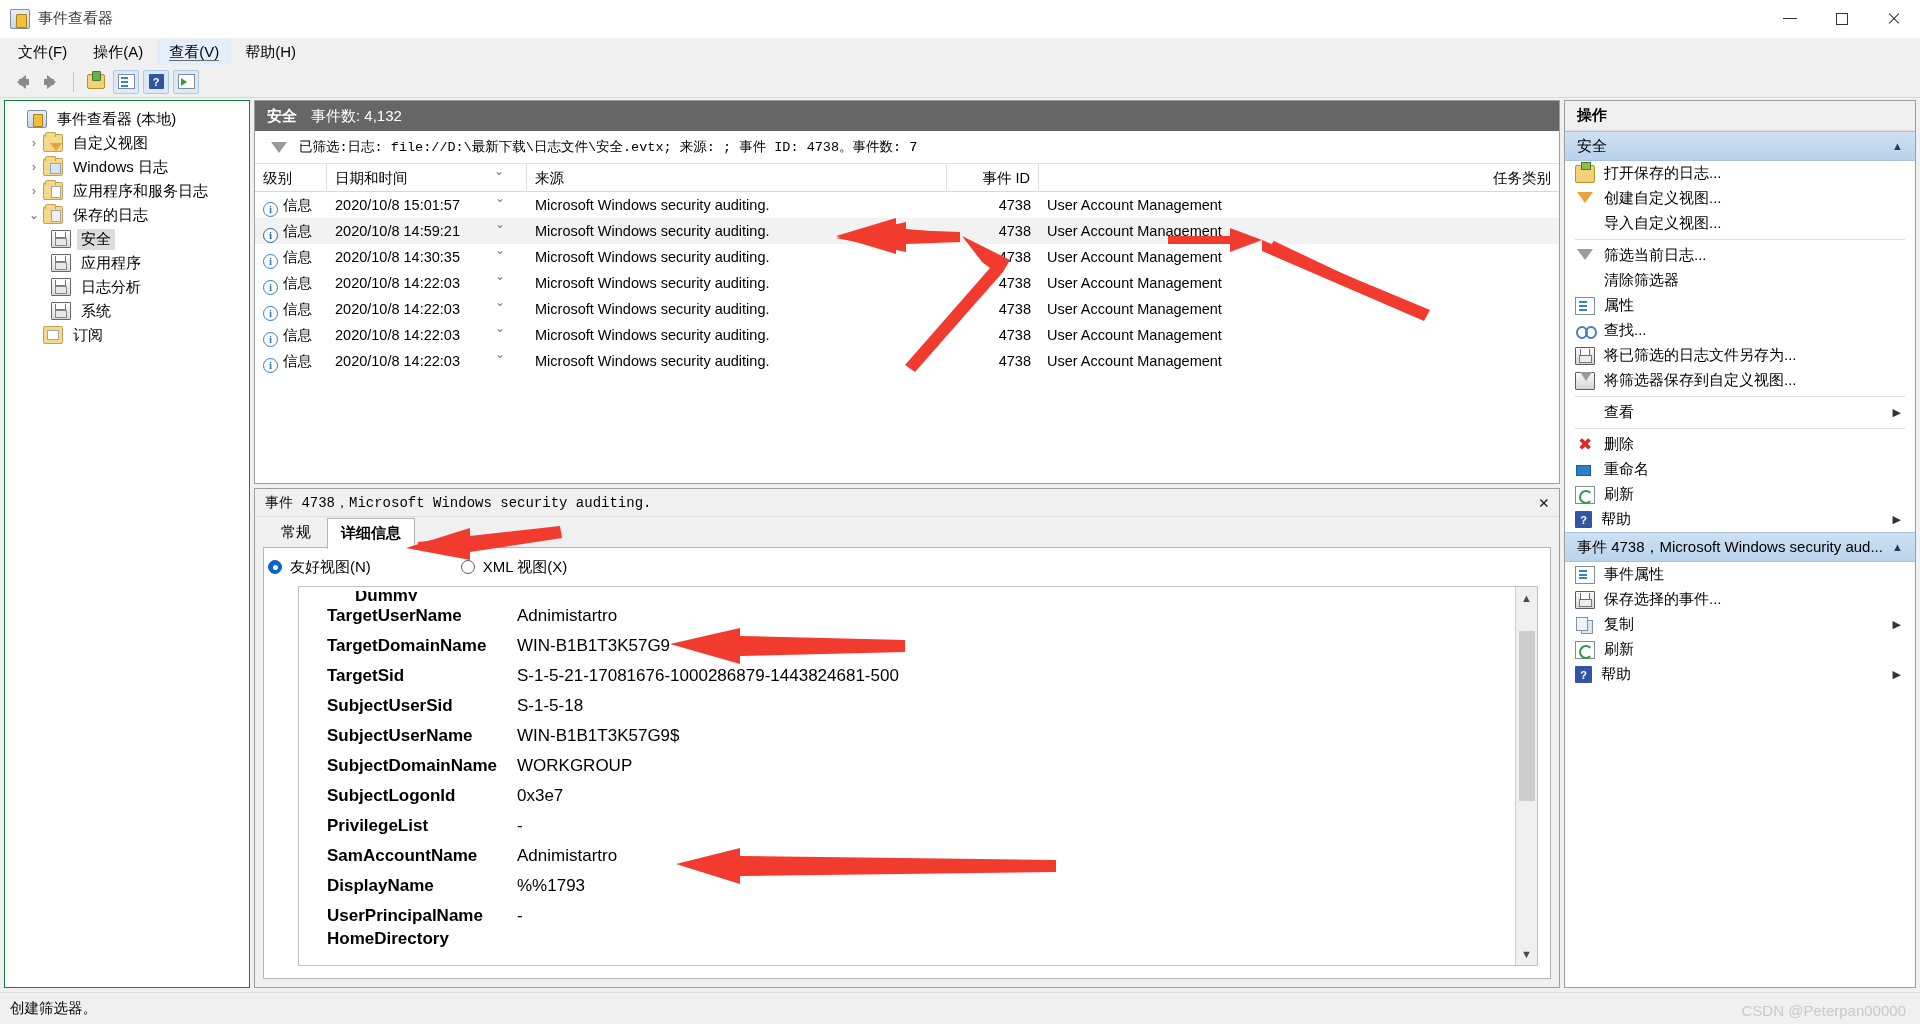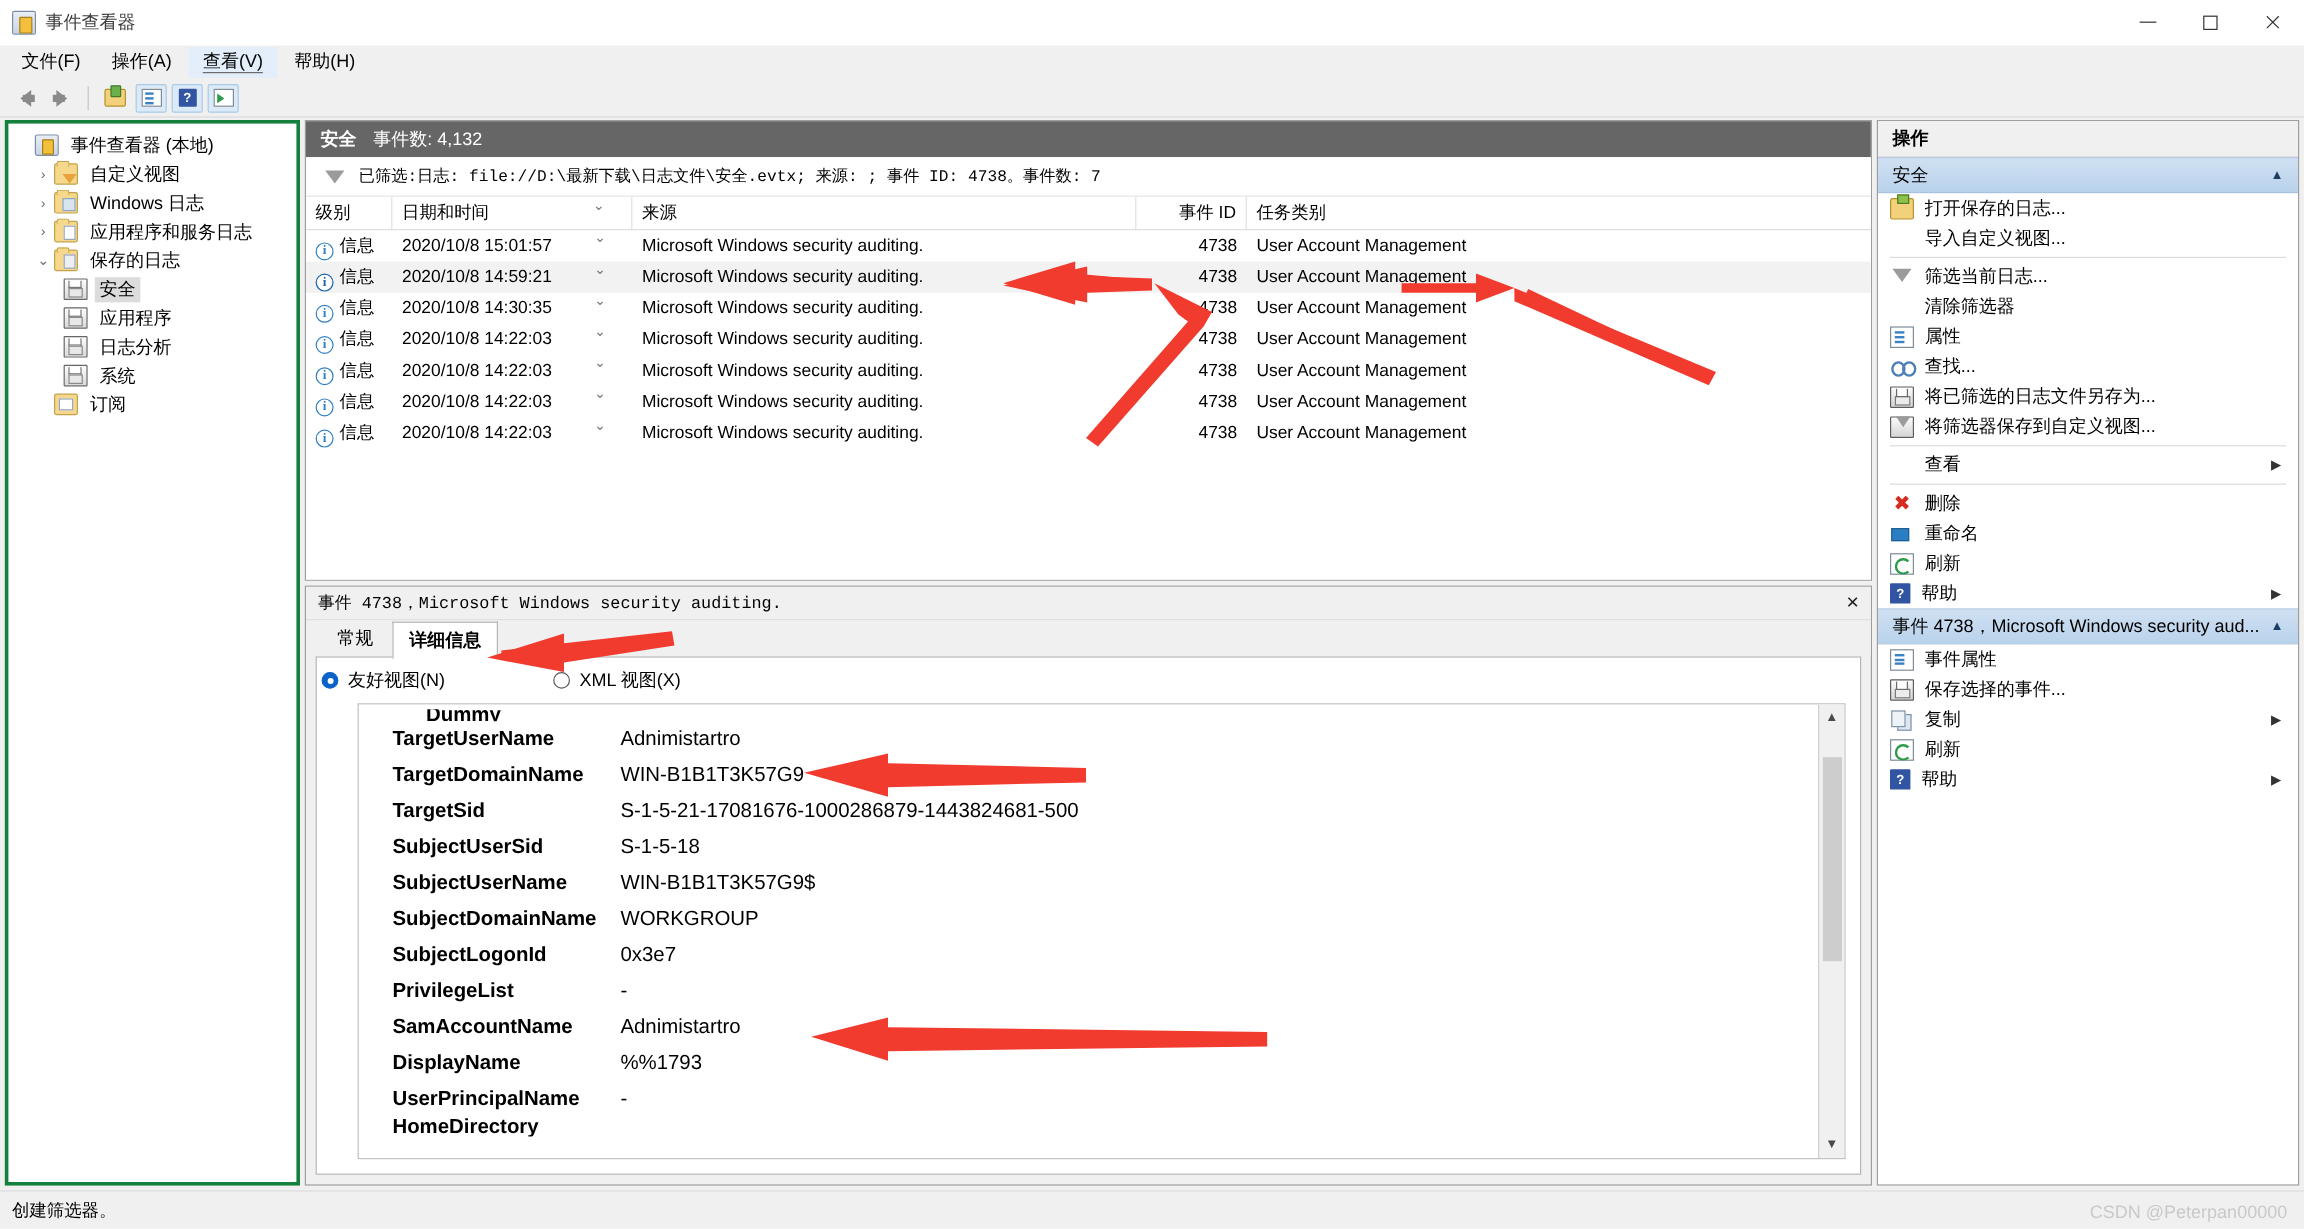--- a/index.html
+++ b/index.html
@@ -78,21 +78,21 @@
   .ico-help { width:15px; height:15px; background:#3154a3; color:#fff; font-size:11px; font-weight:bold;
               display:flex;align-items:center;justify-content:center;border-radius:1px;}
   .ico-run { width:17px; height:15px; background:#fff; border:1px solid #7f8c9a; position:relative;}
   .ico-run::after{content:"";position:absolute;left:2px;top:3px;border-top:4px solid transparent;border-bottom:4px solid transparent;border-left:6px solid #2e9b4a;}
 
   
   .panes { position: absolute; left:0; top:98px; right:0; bottom:32px; display: flex; padding: 2px 4px 4px 4px; gap: 4px; }
 
   
   .tree-pane {
-    width: 246px; background:#fff; border:3px solid #15803d; overflow:hidden; flex:none;
+    width: 246px; background:#fff; border:1px solid #15803d; overflow:hidden; flex:none;
     padding: 6px 4px;
   }
   .tnode { display:flex; align-items:center; height:24px; font-size:15px; white-space:nowrap; }
   .tnode .twist {
     width:18px; text-align:center; color:#6d6d6d; font-size:12px; flex:none;
   }
   .tnode .tico { width:20px; height:18px; margin-right:6px; flex:none; position:relative; }
   .folder { background:#f5d88b; border:1px solid #c3a24b; border-radius:2px; }
   .folder::before{content:"";position:absolute;left:1px;top:-3px;width:9px;height:4px;background:#f5d88b;border:1px solid #c3a24b;border-bottom:none;border-radius:2px 2px 0 0;}
   .folder.v2::after{content:"";position:absolute;right:1px;bottom:1px;width:9px;height:9px;background:#d8e4f0;border:1px solid #8ea6bf;}
@@ -132,21 +132,21 @@
   .filter-funnel {
     width:0;height:0;border-left:8px solid transparent;border-right:8px solid transparent;
     border-top:11px solid #9b9b9b; flex:none; margin-left:6px;
   }
   .filter-text { font-family:"Liberation Mono","DejaVu Sans Mono",monospace; font-size:13.5px; color:#000; white-space:nowrap; }
   .grid-head {
     display:flex; height:28px; align-items:center; font-size:14.5px; background:#fff;
     border-bottom:1px solid #d6d6d6;
   }
   .grid-head > div { padding:0 8px; border-right:1px solid #e0e0e0; height:28px; line-height:28px; overflow:hidden;}
-  .grid-head > div:last-child { border-right:none; }
+  .grid-head > div:last-child { border-right:none;text-align:right; }
   .col-level { width:72px; position:relative; }
   .col-date  { width:200px; position:relative;}
   .col-date::after{content:"⌄"; position:absolute; right:22px; top:-7px; color:#7a7a7a; font-size:12px;}
   .col-src   { width:420px; }
   .col-eid   { width:92px; text-align:right; }
   .col-task  { flex:1 1 auto; }
   .grid-body { flex:1 1 auto; overflow:hidden; background:#fff; }
   .grow { display:flex; height:26px; align-items:center; font-size:14.5px; }
   .grow.sel { background:#f2f2f2; }
   .grow > div { padding:0 8px; height:26px; line-height:26px; overflow:hidden; white-space:nowrap; }
@@ -520,20 +520,24 @@
       <div class="ap-group">
         <span>安全</span>
         <span class="gcaret">▲</span>
       </div>
 
       <div class="ap-item">
         <span class="apico i-openlog"></span>
         <span class="label">打开保存的日志...</span>
       </div>
       <div class="ap-item">
+        <span class="apico i-funnel"></span>
+        <span class="label">创建自定义视图...</span>
+      </div>
+      <div class="ap-item">
         <span class="apico i-blank"></span>
         <span class="label">导入自定义视图...</span>
       </div>
       <div class="ap-sep"></div>
       <div class="ap-item">
         <span class="apico i-funnel gray"></span>
         <span class="label">筛选当前日志...</span>
       </div>
       <div class="ap-item">
         <span class="apico i-blank"></span>

